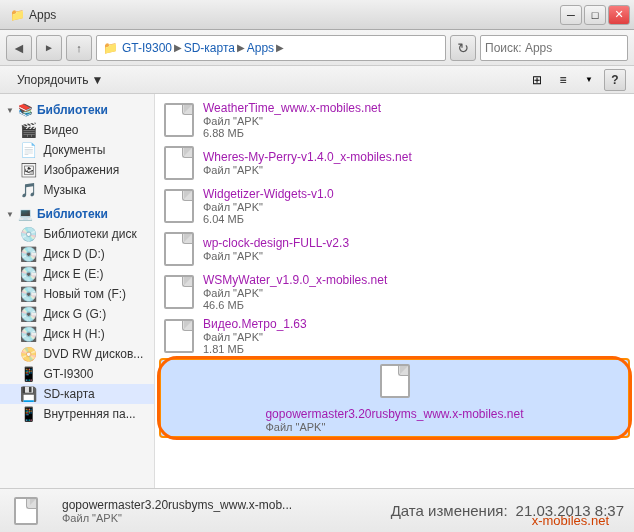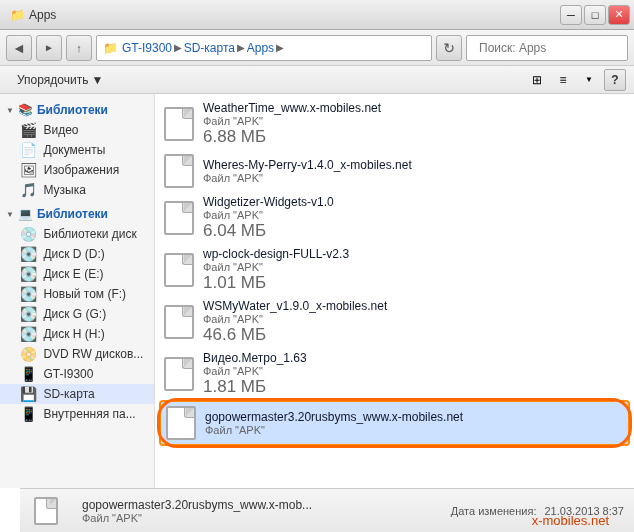--- a/index.html
+++ b/index.html
@@ -98,28 +98,27 @@
     .breadcrumb-item {
       color: #1a5fb4;
       white-space: nowrap;
     }
     .breadcrumb-sep {
       color: #666;
       font-size: 10px;
     }
     .search-box {
       height: 26px;
-      width: 162px;
+      width: 148px;
       border: 1px solid #aaa;
       border-radius: 2px;
       display: flex;
       align-items: center;
       background: white;
       overflow: hidden;
-      padding-left: 8px;
     }
     .search-input {
       flex: 1;
       border: none;
       outline: none;
       font-size: 12px;
       padding: 0 4px;
       color: #999;
     }
 
@@ -242,20 +241,21 @@
       padding: 3px 8px;
       gap: 8px;
       cursor: pointer;
     }
     .file-item.selected {
       background: #cce0ff;
       border: 2px solid #ff8c00;
       border-radius: 4px;
       margin: 0 4px;
       padding: 3px 4px;
+      flex-direction: column;
     }
     .file-icon {
       width: 32px;
       height: 36px;
       flex-shrink: 0;
       display: flex;
       align-items: center;
       justify-content: center;
       position: relative;
     }
@@ -288,63 +288,62 @@
       border-style: solid;
       border-width: 8px 8px 0 0;
       border-color: #ccc transparent transparent transparent;
     }
     .file-info {
       flex: 1;
       overflow: hidden;
     }
     .file-name {
       font-size: 12px;
-      color: #0f172a;
+      color: #a21caf;
       white-space: nowrap;
       overflow: hidden;
       text-overflow: ellipsis;
     }
     .file-type {
       font-size: 11px;
       color: #666;
     }
     .file-size {
-      font-size: 17px;
+      font-size: 11px;
       color: #666;
     }
 
     
     .status-bar {
       height: 44px;
       background: linear-gradient(to bottom, #f5f5f5, #e8e8e8);
       border-top: 1px solid #ccc;
       display: flex;
       align-items: center;
       padding: 0 10px;
       gap: 20px;
-      margin-left: 20px;
     }
     .status-info {
       flex: 1;
     }
     .status-filename {
       font-size: 12px;
       color: #333;
       white-space: nowrap;
       overflow: hidden;
       text-overflow: ellipsis;
       max-width: 250px;
     }
     .status-filetype {
       font-size: 11px;
       color: #666;
     }
     .status-meta {
       text-align: right;
-      font-size: 11px;
+      font-size: 15px;
       color: #555;
     }
     .status-meta-row {
       display: flex;
       gap: 8px;
       justify-content: flex-end;
     }
     .watermark {
       font-size: 13px;
       color: #d04000;
@@ -535,21 +534,20 @@
 
     <div class="file-item">
       <div class="file-icon">
         <div class="apk-icon">
           <div class="apk-icon-fold"></div>
         </div>
       </div>
       <div class="file-info">
         <div class="file-name">wp-clock-design-FULL-v2.3</div>
         <div class="file-type">Файл "APK"</div>
-        <div class="file-size">1.01 МБ</div>
       </div>
     </div>
 
     <div class="file-item">
       <div class="file-icon">
         <div class="apk-icon">
           <div class="apk-icon-fold"></div>
         </div>
       </div>
       <div class="file-info">

